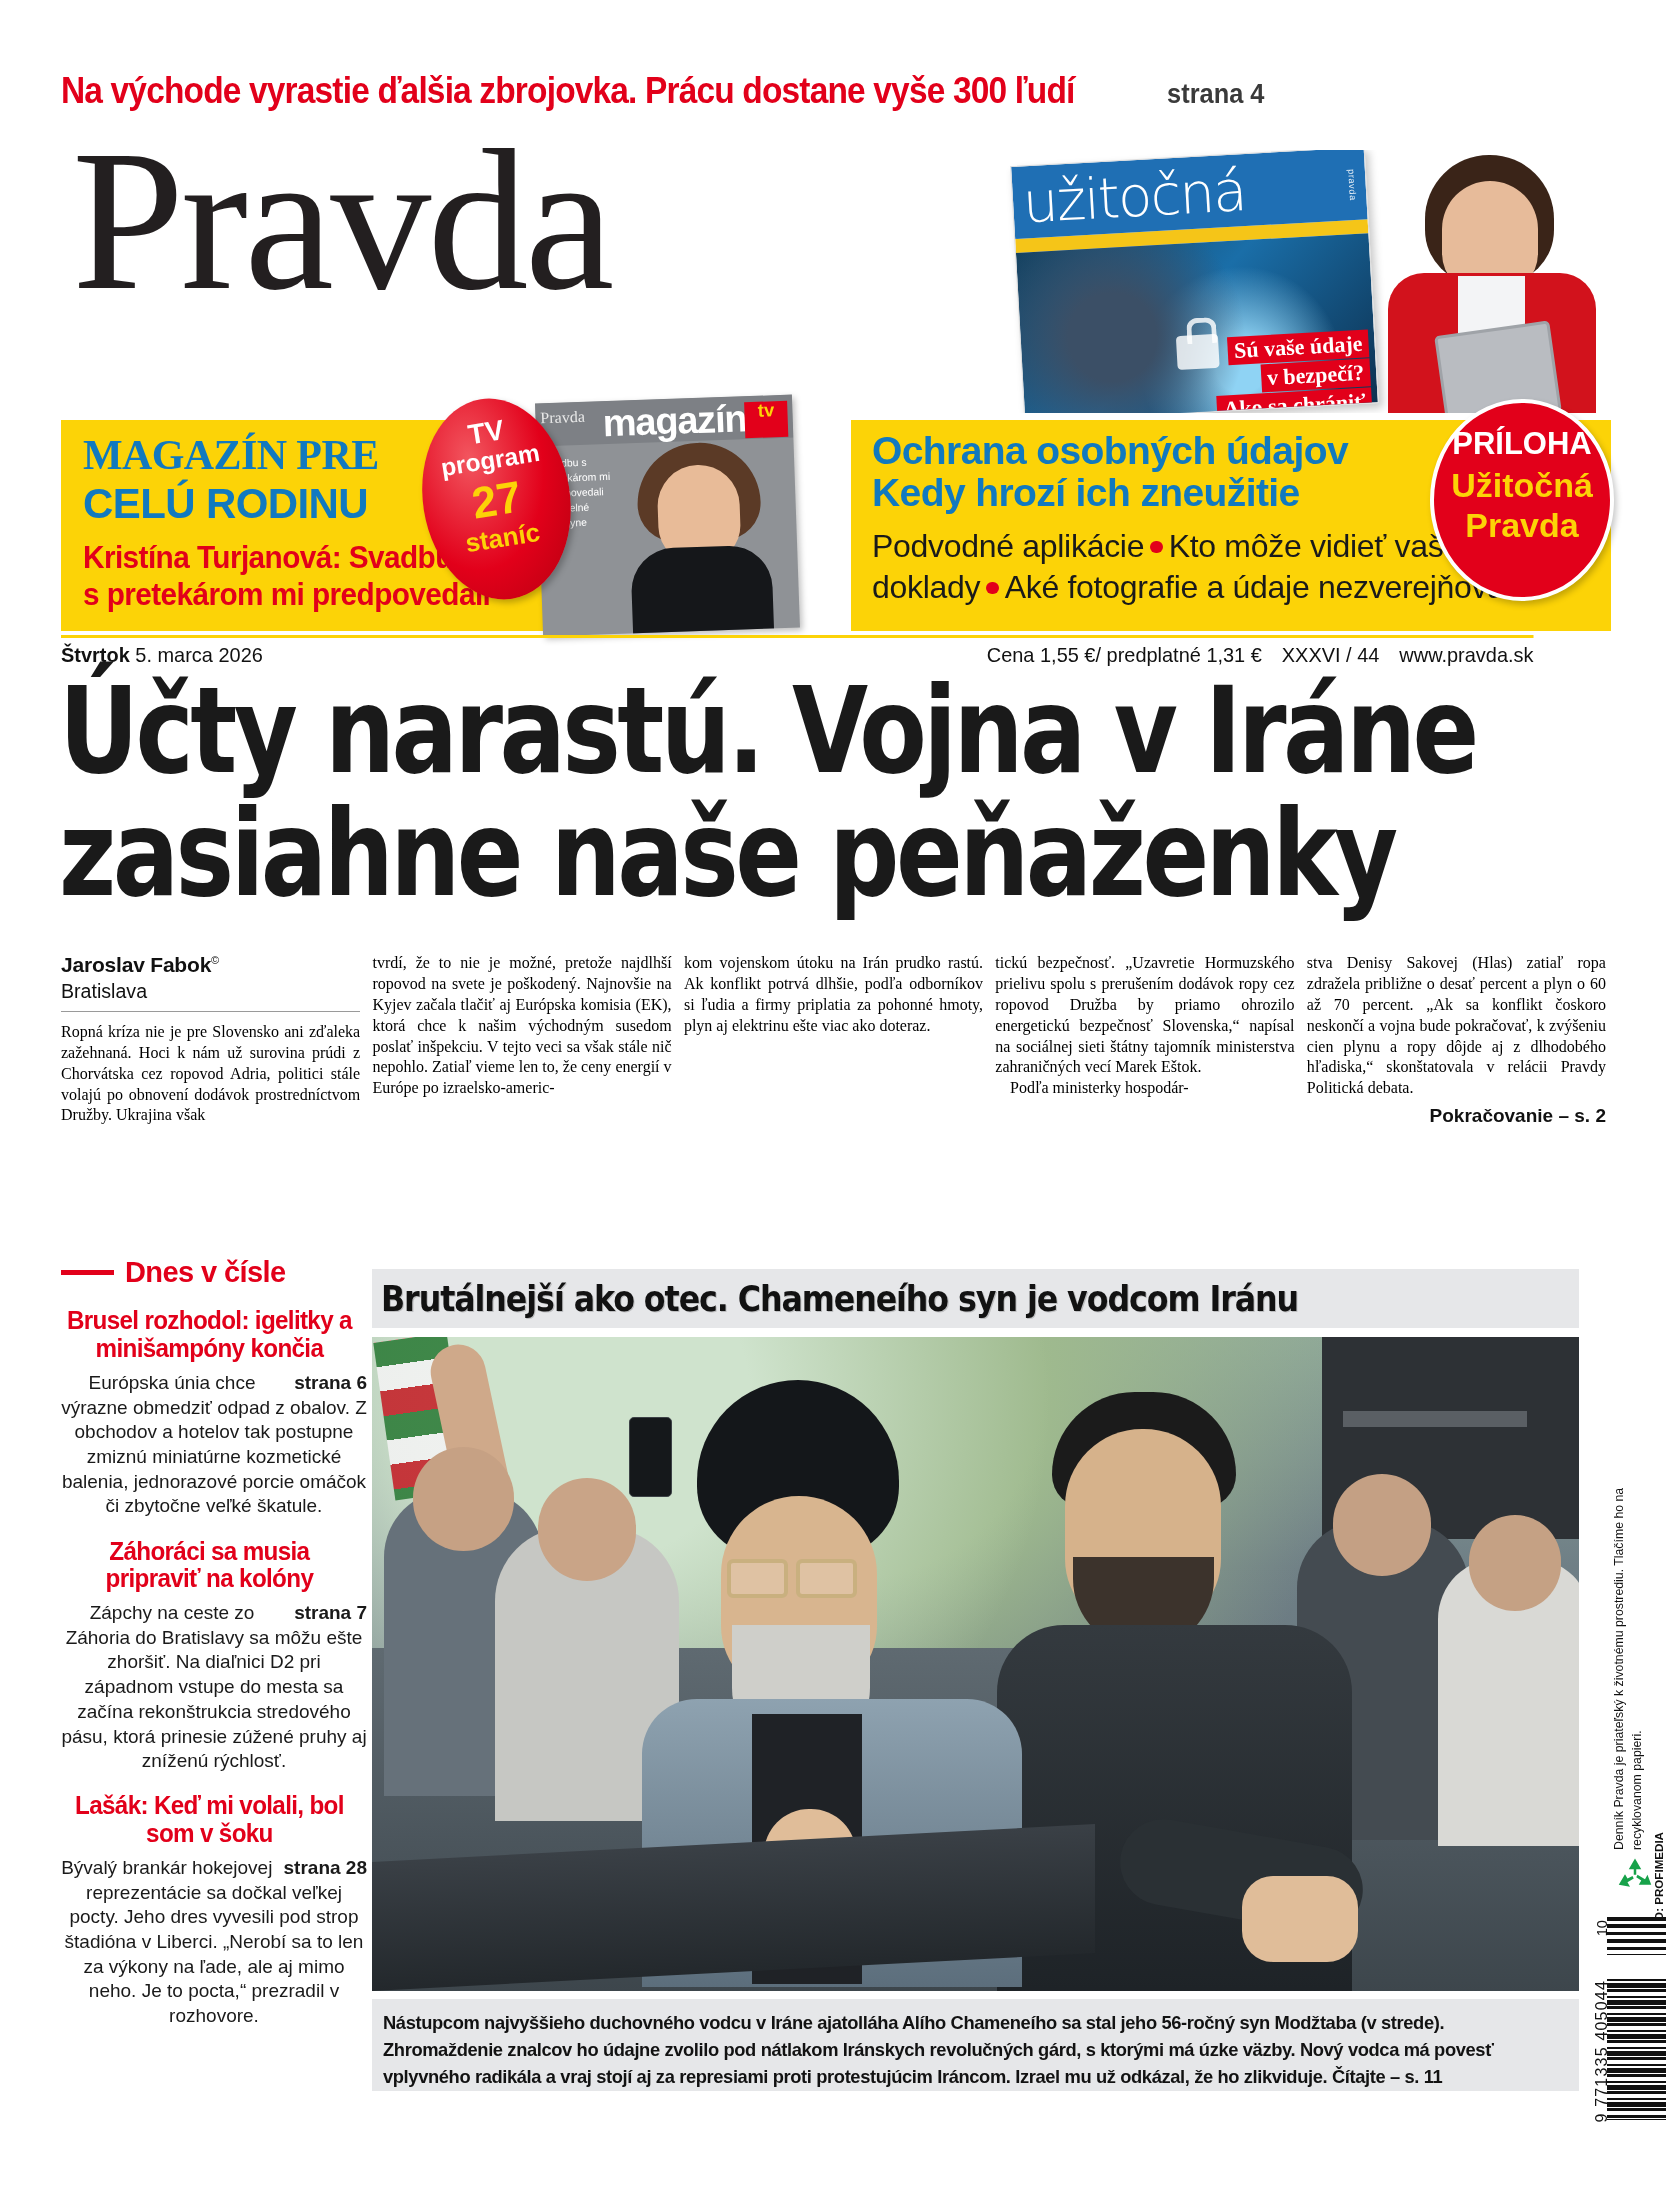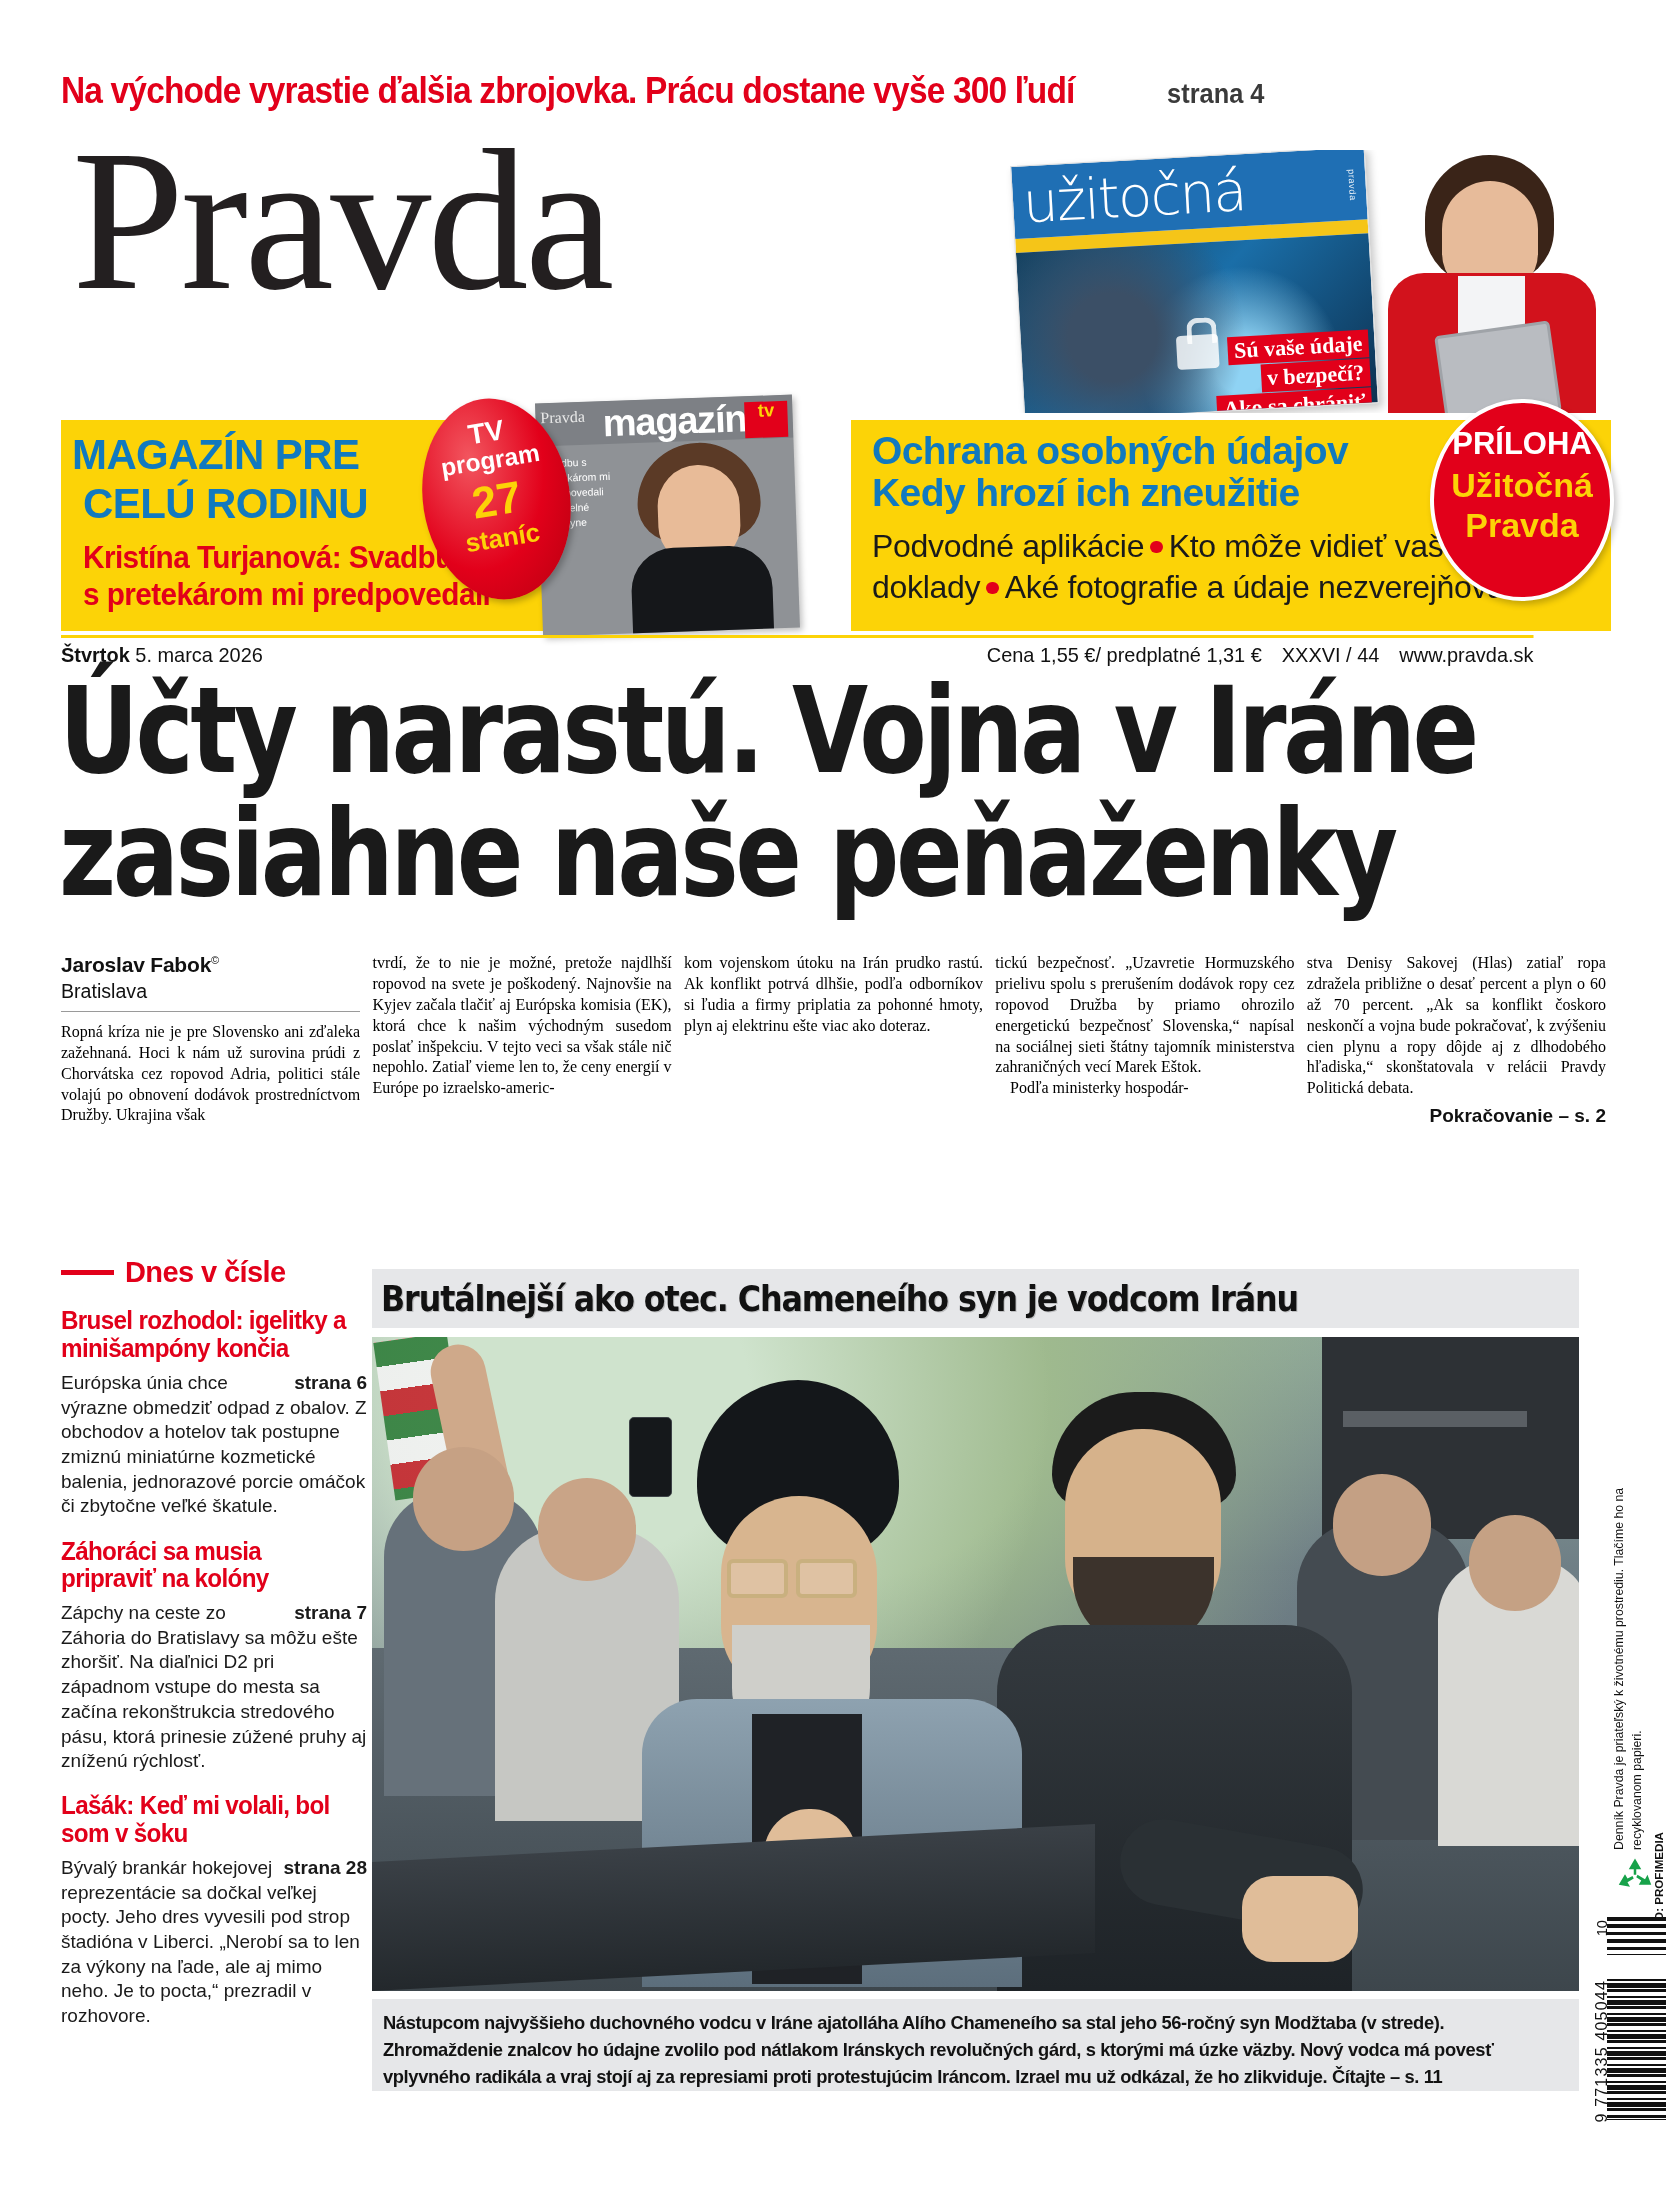--- a/index.html
+++ b/index.html
@@ -119,21 +119,21 @@
     position: absolute; left: 0; top: 0; width: 606px; height: 211px;
     background: #fcd307;
   }
   .band .right {
     position: absolute; left: 790px; top: 0; width: 760px; height: 211px;
     background: #fcd307;
   }
   .band .h-blue {
     color: #1179bf; font-weight: bold; letter-spacing: -0.6px;
   }
-  .band .magline1 { position:absolute; left: 11px; top: 11px; font-size: 42px; }
+  .band .magline1 { position:absolute; left: 22px; top: 11px; font-size: 42px; font-family: Liberation Serif, serif; }
   .band .magline2 { position:absolute; left: 22px; top: 60px; font-size: 42px; }
   .band .redsub {
     position:absolute; left: 22px; color:#e2001a; font-weight:bold;
     font-size: 31px; letter-spacing:-0.6px; transform: scaleX(.96); transform-origin:left;
   }
   .band .redsub1 { top: 120px; }
   .band .redsub2 { top: 157px; }
 
   .band .rl1 { position:absolute; left: 21px; top: 8.6px; font-size: 39px; }
   .band .rl2 { position:absolute; left: 21px; top: 51px; font-size: 39px; }
@@ -257,21 +257,21 @@
   .sidebar {
     position: absolute; left: 61px; top: 1256px; width: 306px;
   }
   .sidebar .sechead {
     display:flex; align-items:center; gap: 11px;
     color:#e2001a; font-weight:bold; font-size: 29px; letter-spacing:-0.6px;
   }
   .sidebar .sechead .rule {
     width: 53px; height: 4.9px; background:#e2001a; display:inline-block;
   }
-  .sb-item { margin-top: 18.4px; }
+  .sb-item { margin-top: 18.4px; text-align: center; }
   .sb-title {
     color:#e2001a; font-weight:bold; font-size: 25px; line-height:1.1;
     letter-spacing:-0.7px; transform: scaleX(.97); transform-origin:left;
   }
   .sb-text {
     font-size: 19px; line-height: 1.30; margin-top: 8.6px; color:#1a1a1a;
   }
   .sb-text .pg { font-weight: bold; float: right; margin-left: 11px; }
 
   

